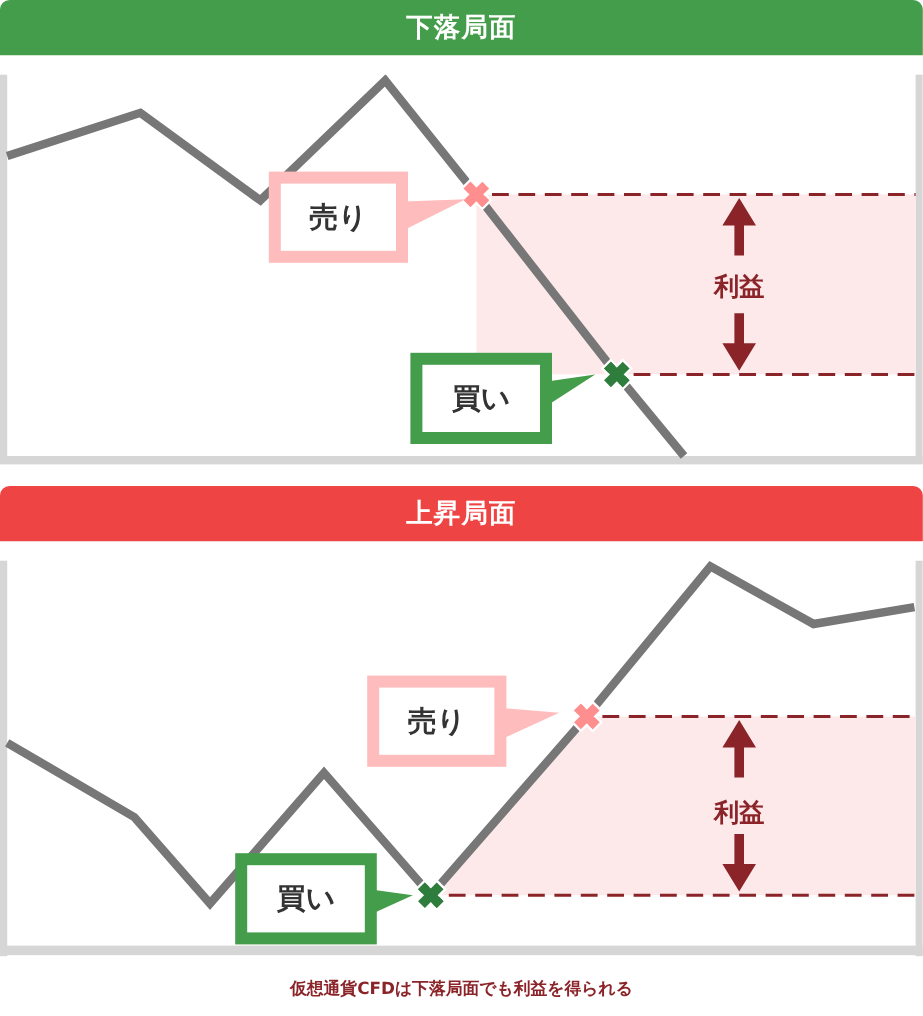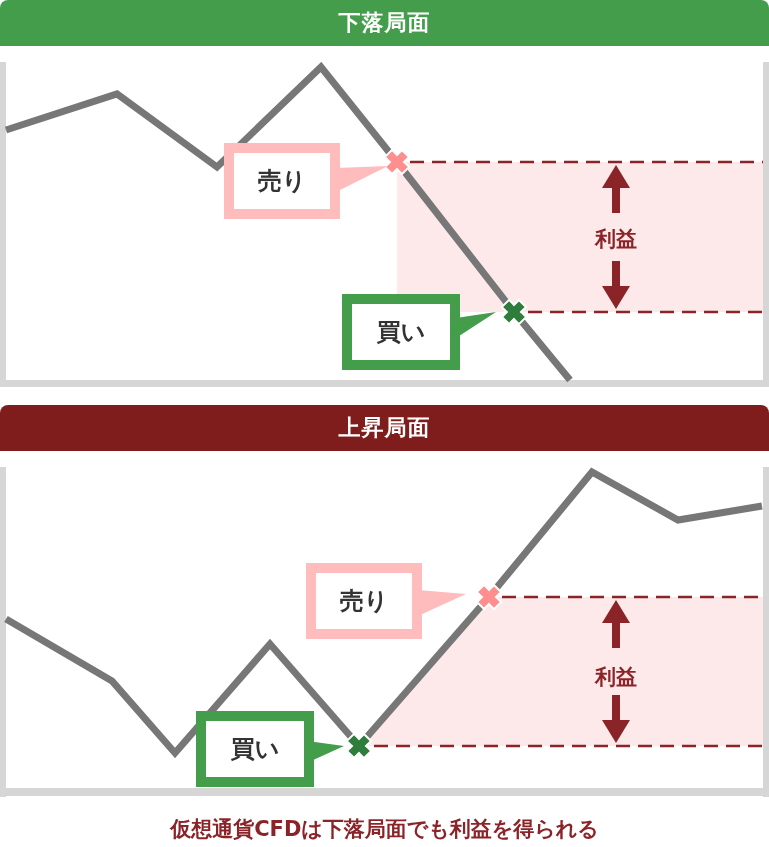--- a/index.html
+++ b/index.html
@@ -1,21 +1,21 @@
 <!DOCTYPE html>
 <html><head>
 <meta charset="utf-8">
 <style>
   html,body{margin:0;padding:0;background:#fff;}
   body{width:769px;height:847px;position:relative;overflow:hidden;font-family:"DejaVu Sans","Liberation Sans",sans-serif;}
   .panel{position:absolute;left:0;width:769px;}
   .panel-header{position:absolute;left:0;top:0;width:769px;height:46px;border-radius:8px 8px 0 0;color:#fff;font-weight:bold;font-size:22px;display:flex;align-items:center;justify-content:center;letter-spacing:1px;}
   .panel-body{position:absolute;left:0;top:62px;width:769px;}
   svg{display:block;}
-  .footer{position:absolute;left:0;top:815px;width:769px;text-align:center;font-weight:bold;font-size:21px;color:#8b2429;}
+  .footer{position:absolute;left:0;top:815px;width:769px;text-align:center;font-weight:bold;font-size:14px;color:#8b2429;}
 </style>
 </head>
 <body>
 
 <div class="panel" style="top:0;height:388px;">
   <div class="panel-header" style="background:#449d4a;">下落局面</div>
   <svg class="panel-body" width="769" height="326" viewBox="0 62 769 326" style="top:62px;">
 
     <rect x="0" y="62" width="769" height="324" fill="#fff"></rect>
     <rect x="0" y="62" width="6" height="324" fill="#d6d6d6"></rect>
@@ -56,21 +56,21 @@
       <rect x="342" y="294" width="118" height="76" fill="#449d4a"></rect>
       <rect x="352" y="304" width="98" height="56" fill="#fff"></rect>
     </g>
   </svg>
   <div style="position:absolute;left:234px;top:153px;width:96px;height:56px;line-height:56px;text-align:center;font-size:24px;font-weight:bold;color:#333;">売り</div>
   <div style="position:absolute;left:352px;top:304px;width:98px;height:56px;line-height:56px;text-align:center;font-size:24px;font-weight:bold;color:#333;">買い</div>
   <div style="position:absolute;left:586px;top:225px;width:60px;text-align:center;font-size:21px;font-weight:bold;color:#8b2429;">利益</div>
 </div>
 
 <div class="panel" style="top:405px;height:392px;">
-  <div class="panel-header" style="background:#7f1d1d;">上昇局面</div>
+  <div class="panel-header" style="background:#ef4444;">上昇局面</div>
   <svg class="panel-body" width="769" height="330" viewBox="0 467 769 330" style="top:62px;">
     <rect x="0" y="467" width="769" height="330" fill="#fff"></rect>
     <rect x="0" y="467" width="6" height="330" fill="#d6d6d6"></rect>
     <rect x="763" y="467" width="6" height="330" fill="#d6d6d6"></rect>
     <rect x="0" y="788" width="769" height="8" fill="#d6d6d6"></rect>
 
     <polygon points="489,597 763,597 763,746 359,746" fill="#fde9ea"></polygon>
     <line x1="502" y1="597" x2="763" y2="597" stroke="#8b2429" stroke-width="2.5" stroke-dasharray="14,8"></line>
     <line x1="374" y1="746" x2="763" y2="746" stroke="#8b2429" stroke-width="2.5" stroke-dasharray="14,8"></line>
 

